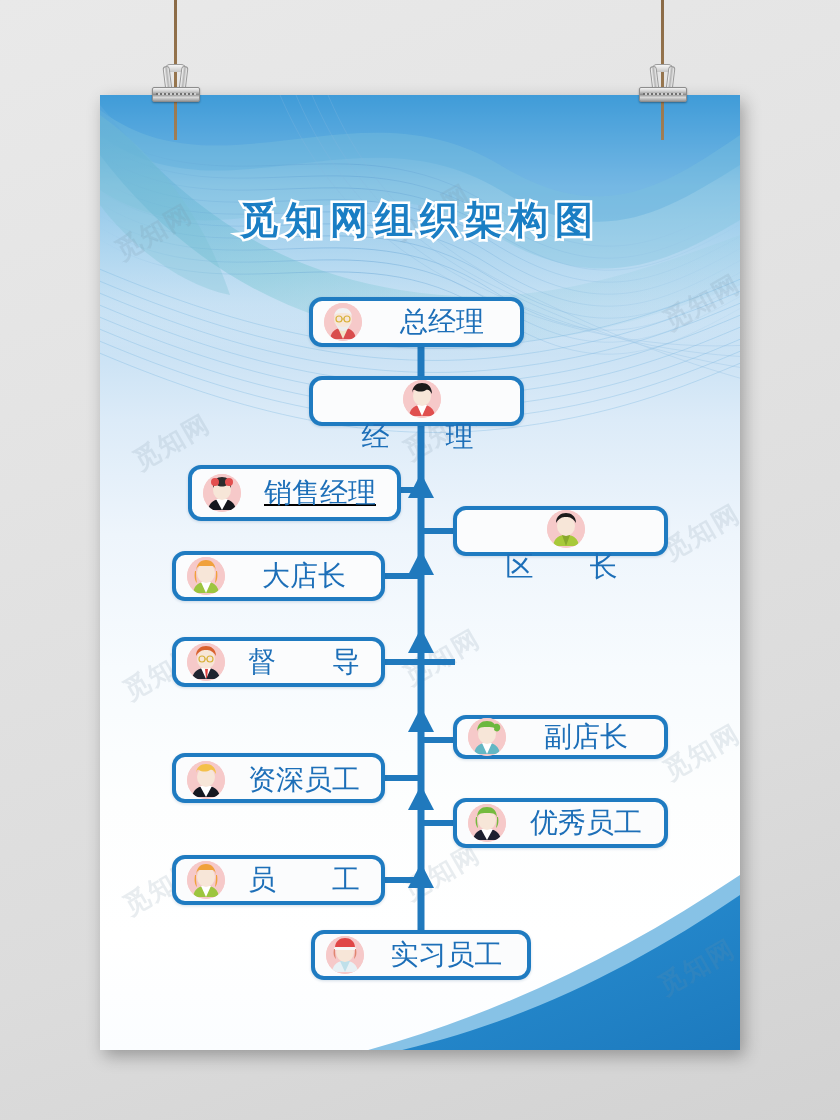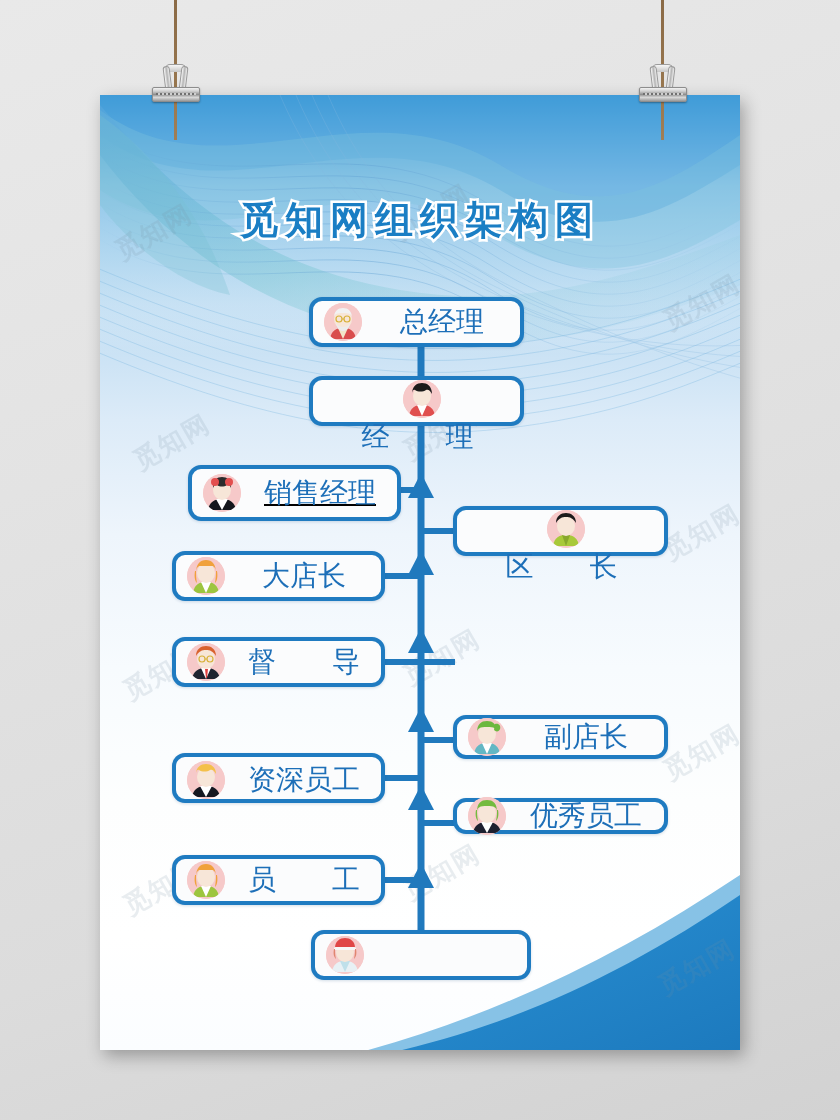--- a/index.html
+++ b/index.html
@@ -348,21 +348,21 @@
             <circle cx="19" cy="19" r="19" fill="#f6c9c9"></circle>
           <path d="M5 36c1-8 7-11 14-11s13 3 14 11z" fill="#151821"></path>
           <path d="M13 25h12l-6 11z" fill="#ffffff"></path>
           <ellipse cx="19" cy="16" rx="9" ry="10" fill="#f7e6d8"></ellipse>
           <path d="M9 13c0-7 5-10 10-10s10 3 10 10c-2-4-4-5-6-4-3 2-8 2-11 0-1-1-3 0-3 4z" fill="#f4c04a"></path>
         </svg>
       </span>
       <span class="lbl">资深员工</span>
     </div>
 
-    <div class="node" style="left:353px;top:703px;width:215px;height:36px;">
+    <div class="node" style="left:353px;top:703px;width:215px;height:50px;">
       <span class="av">
         <svg viewBox="0 0 38 38">
             <circle cx="19" cy="19" r="19" fill="#f6c9c9"></circle>
           <path d="M5 36c1-8 7-11 14-11s13 3 14 11z" fill="#1d2030"></path>
           <path d="M13 25h12l-6 11z" fill="#ffffff"></path>
           <ellipse cx="19" cy="16" rx="9" ry="10" fill="#f7e6d8"></ellipse>
           <path d="M9 15c0-9 4-12 10-12s10 3 10 12c0-5-3-6-10-6s-10 1-10 6z" fill="#74bb3e"></path>
           <path d="M8 13c-1 5 0 9 2 11-1-5-1-8-1-11z" fill="#74bb3e"></path>
           <path d="M30 13c1 5 0 9-2 11 1-5 1-8 1-11z" fill="#74bb3e"></path>
         </svg>
@@ -391,16 +391,17 @@
             <circle cx="19" cy="19" r="19" fill="#f6c9c9"></circle>
           <path d="M6 36c1-8 6-11 13-11s12 3 13 11z" fill="#e8f1f5"></path>
           <path d="M14 25h10l-5 11z" fill="#bfe0ea"></path>
           <ellipse cx="19" cy="16" rx="9" ry="10" fill="#f7e6d8"></ellipse>
           <path d="M9 12c0-7 5-10 10-10s10 3 10 10z" fill="#e04646"></path>
           <rect x="8" y="11" width="22" height="3" rx="1.5" fill="#f7f7f7"></rect>
           <path d="M8 13c-1 5 0 8 2 10-1-5-1-7-1-10z" fill="#e0866f"></path>
           <path d="M30 13c1 5 0 8-2 10 1-5 1-7 1-10z" fill="#e0866f"></path>
         </svg>
       </span>
+      <span class="lbl">实习员工</span>
     </div>
 
   </div>
 </div>
 
 </body></html>

